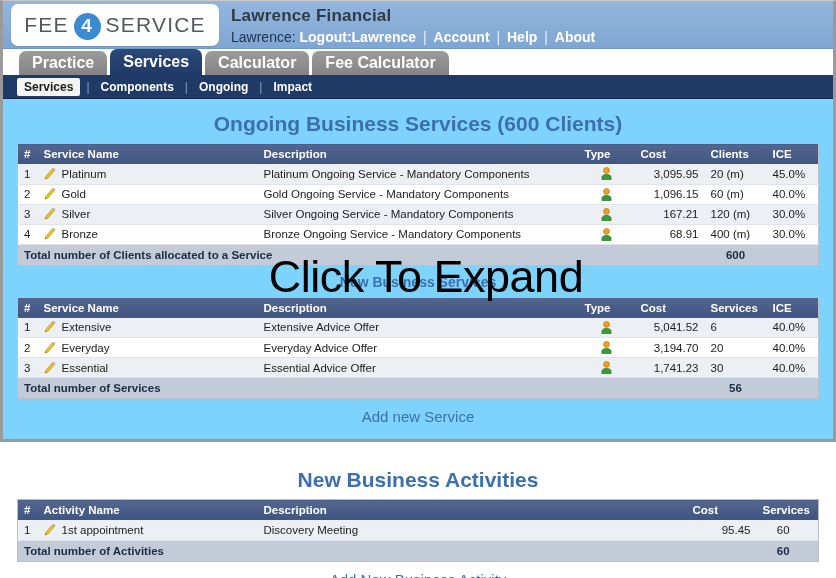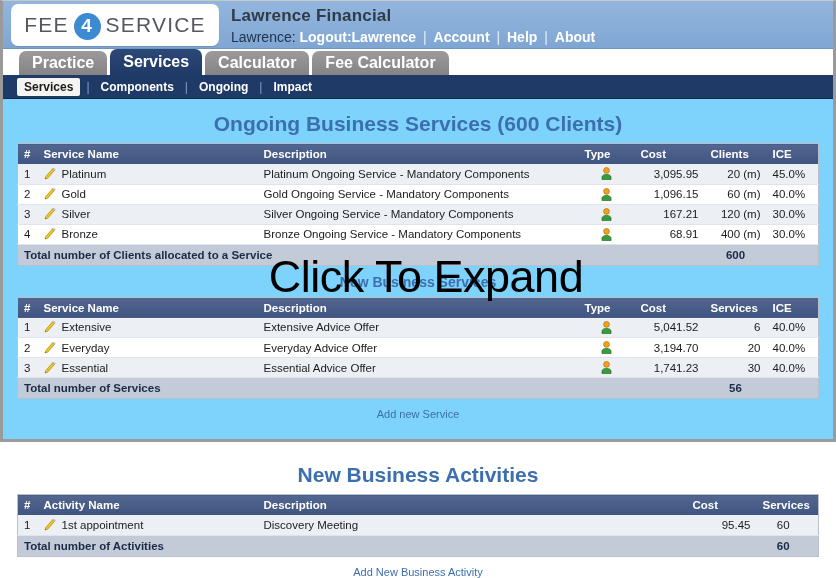--- a/index.html
+++ b/index.html
@@ -151,33 +151,33 @@
     color: #1c2b45;
     padding: 4px 6px;
     height: 21px;
     border-top: 1px solid #6d28d9;
   }
   .c-num  { width: 20px;  text-align: left; }
   .c-name { width: 220px; }
   .c-desc { }
   .c-type { width: 56px; text-align: center; }
   .c-cost { width: 70px; text-align: right; }
-  .c-cnt  { width: 62px; text-align: right; }
+  .c-cnt  { width: 62px; }
   .c-ice  { width: 52px; text-align: left; padding-right: 8px !important; }
 
   .namecell { display: flex; align-items: center; gap: 6px; }
 
   
   .pencil { display: inline-block; width: 12px; height: 12px; flex: 0 0 12px; }
   
   .person { display: inline-block; width: 11px; height: 13px; vertical-align: -2px; }
 
   .addlink {
     display: block; text-align: center;
-    color: #3c6fae; font-size: 11px;
+    color: #3c6fae; font-size: 15px;
     text-decoration: none;
     padding: 9px 0 0 0;
   }
 
   
   .expand-overlay {
     position: absolute;
     left: 16px; right: 0;
     top: 253px;
     text-align: center;

